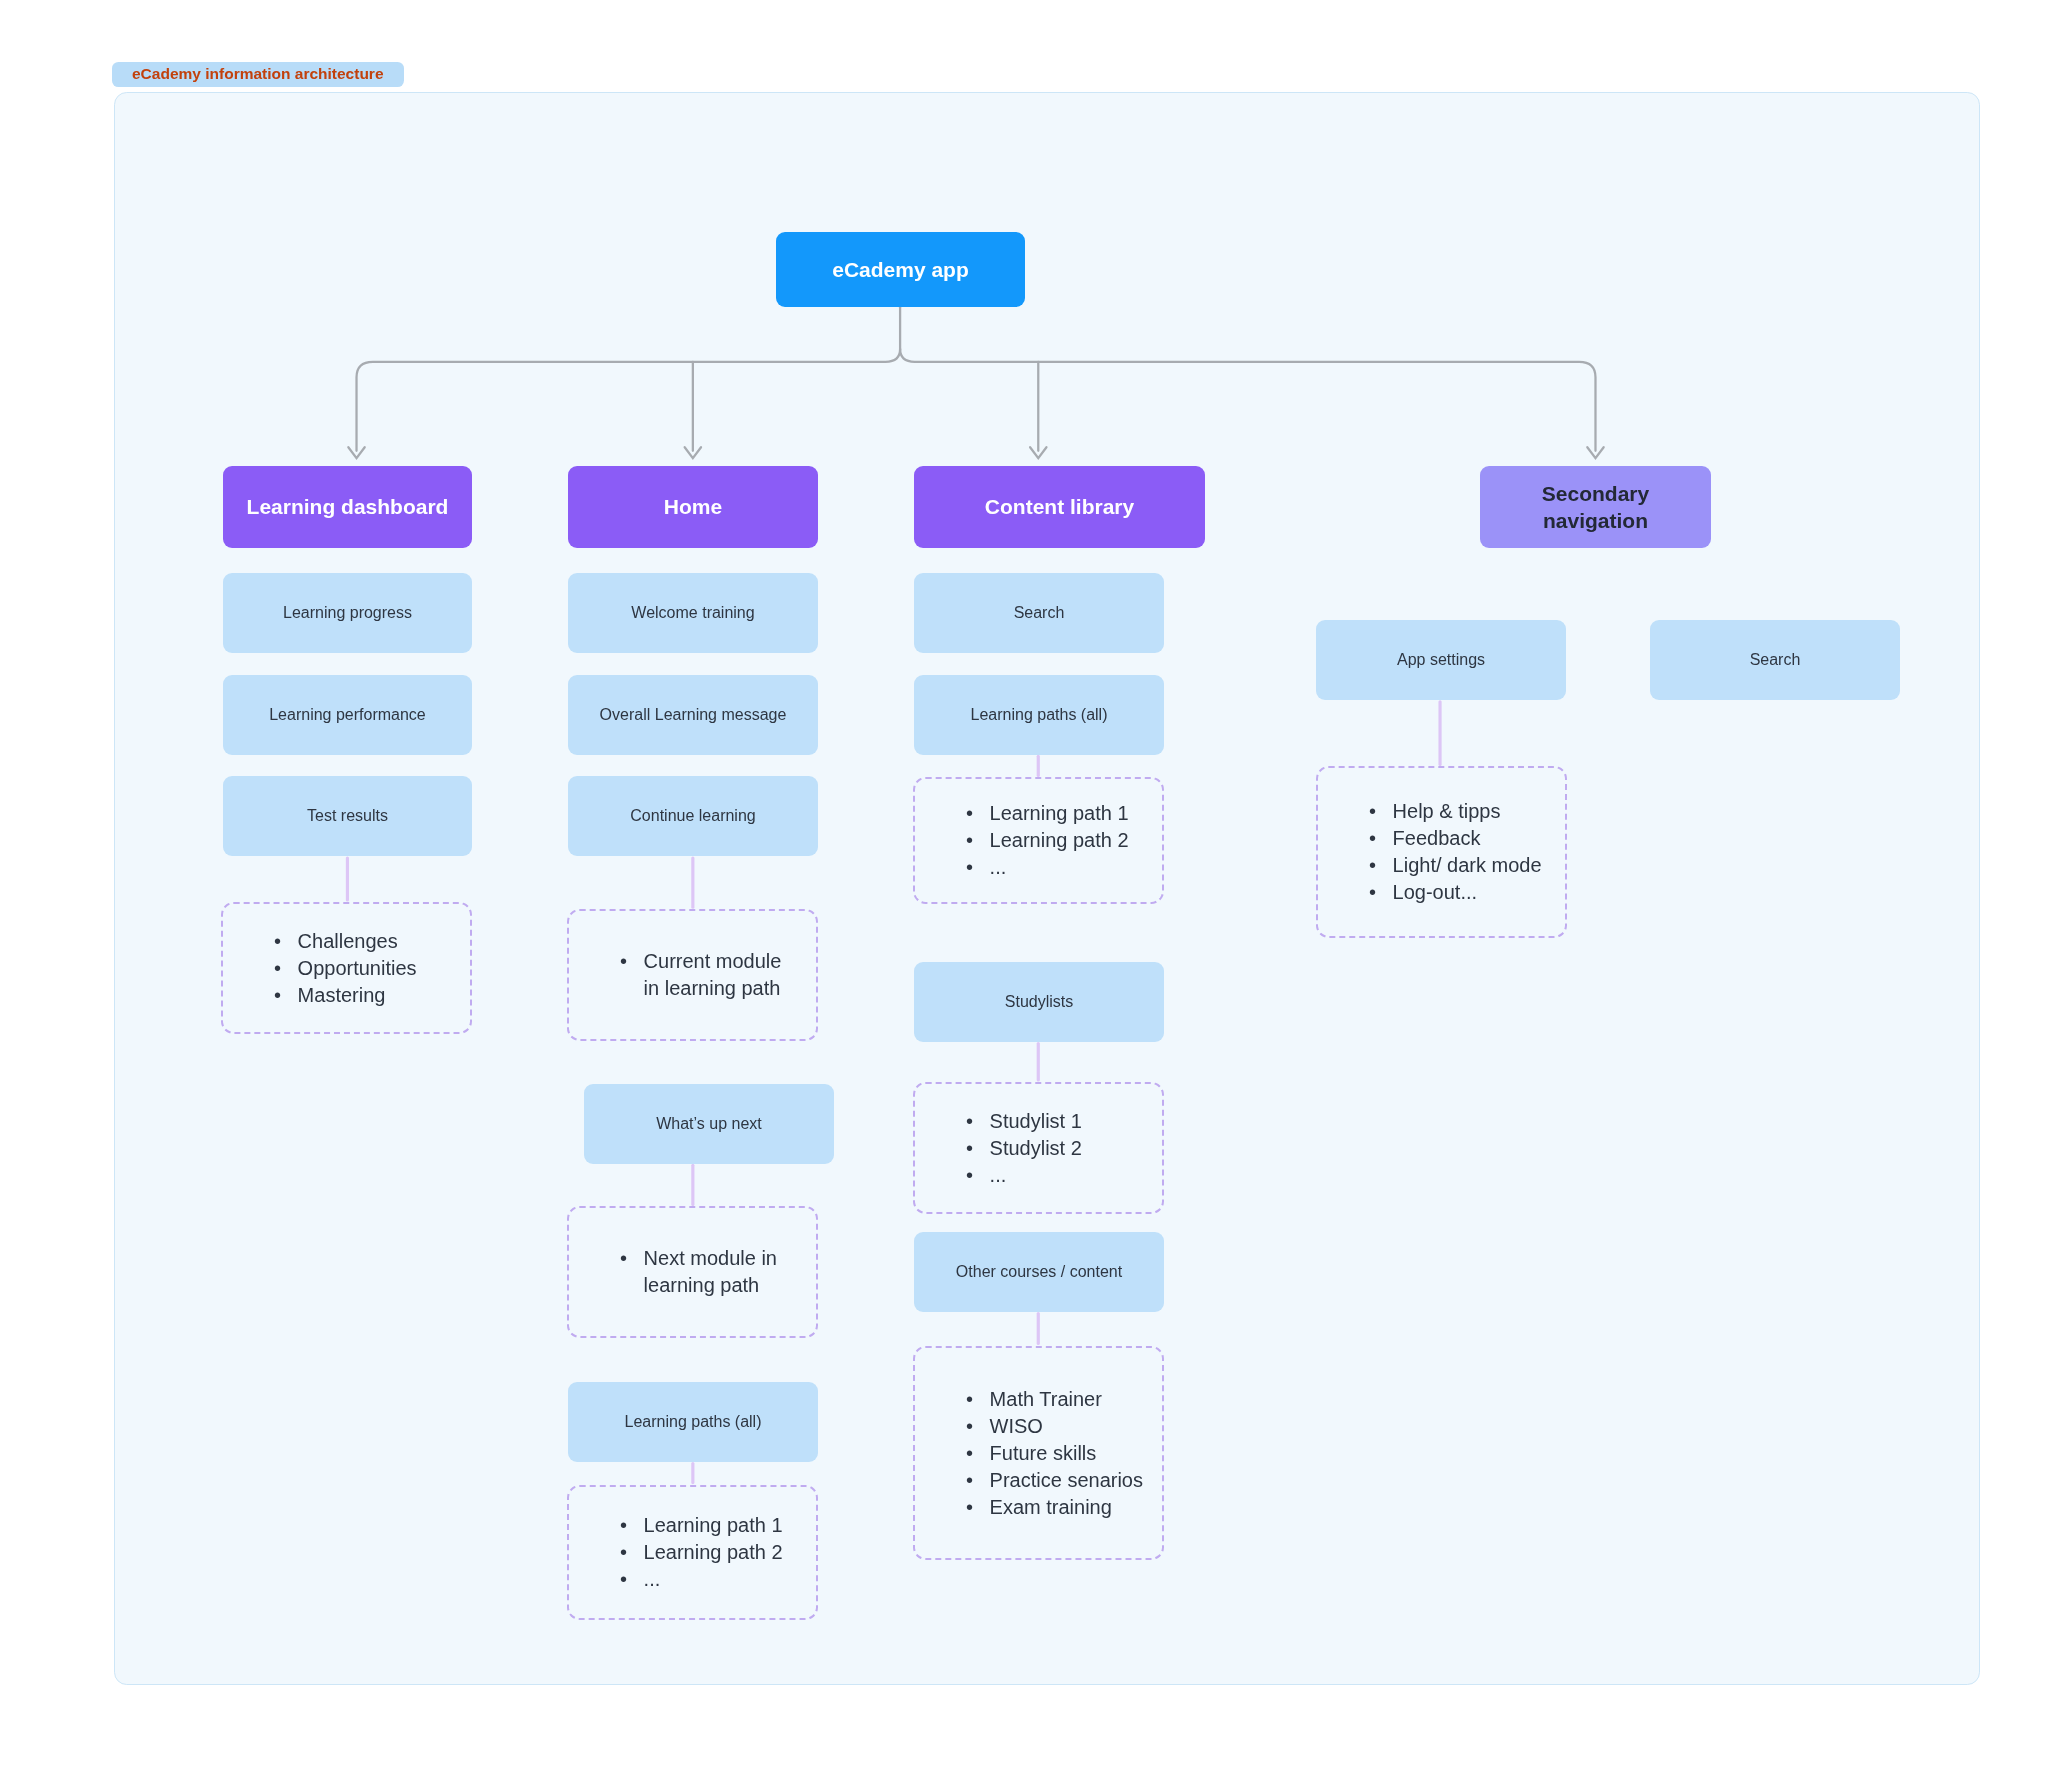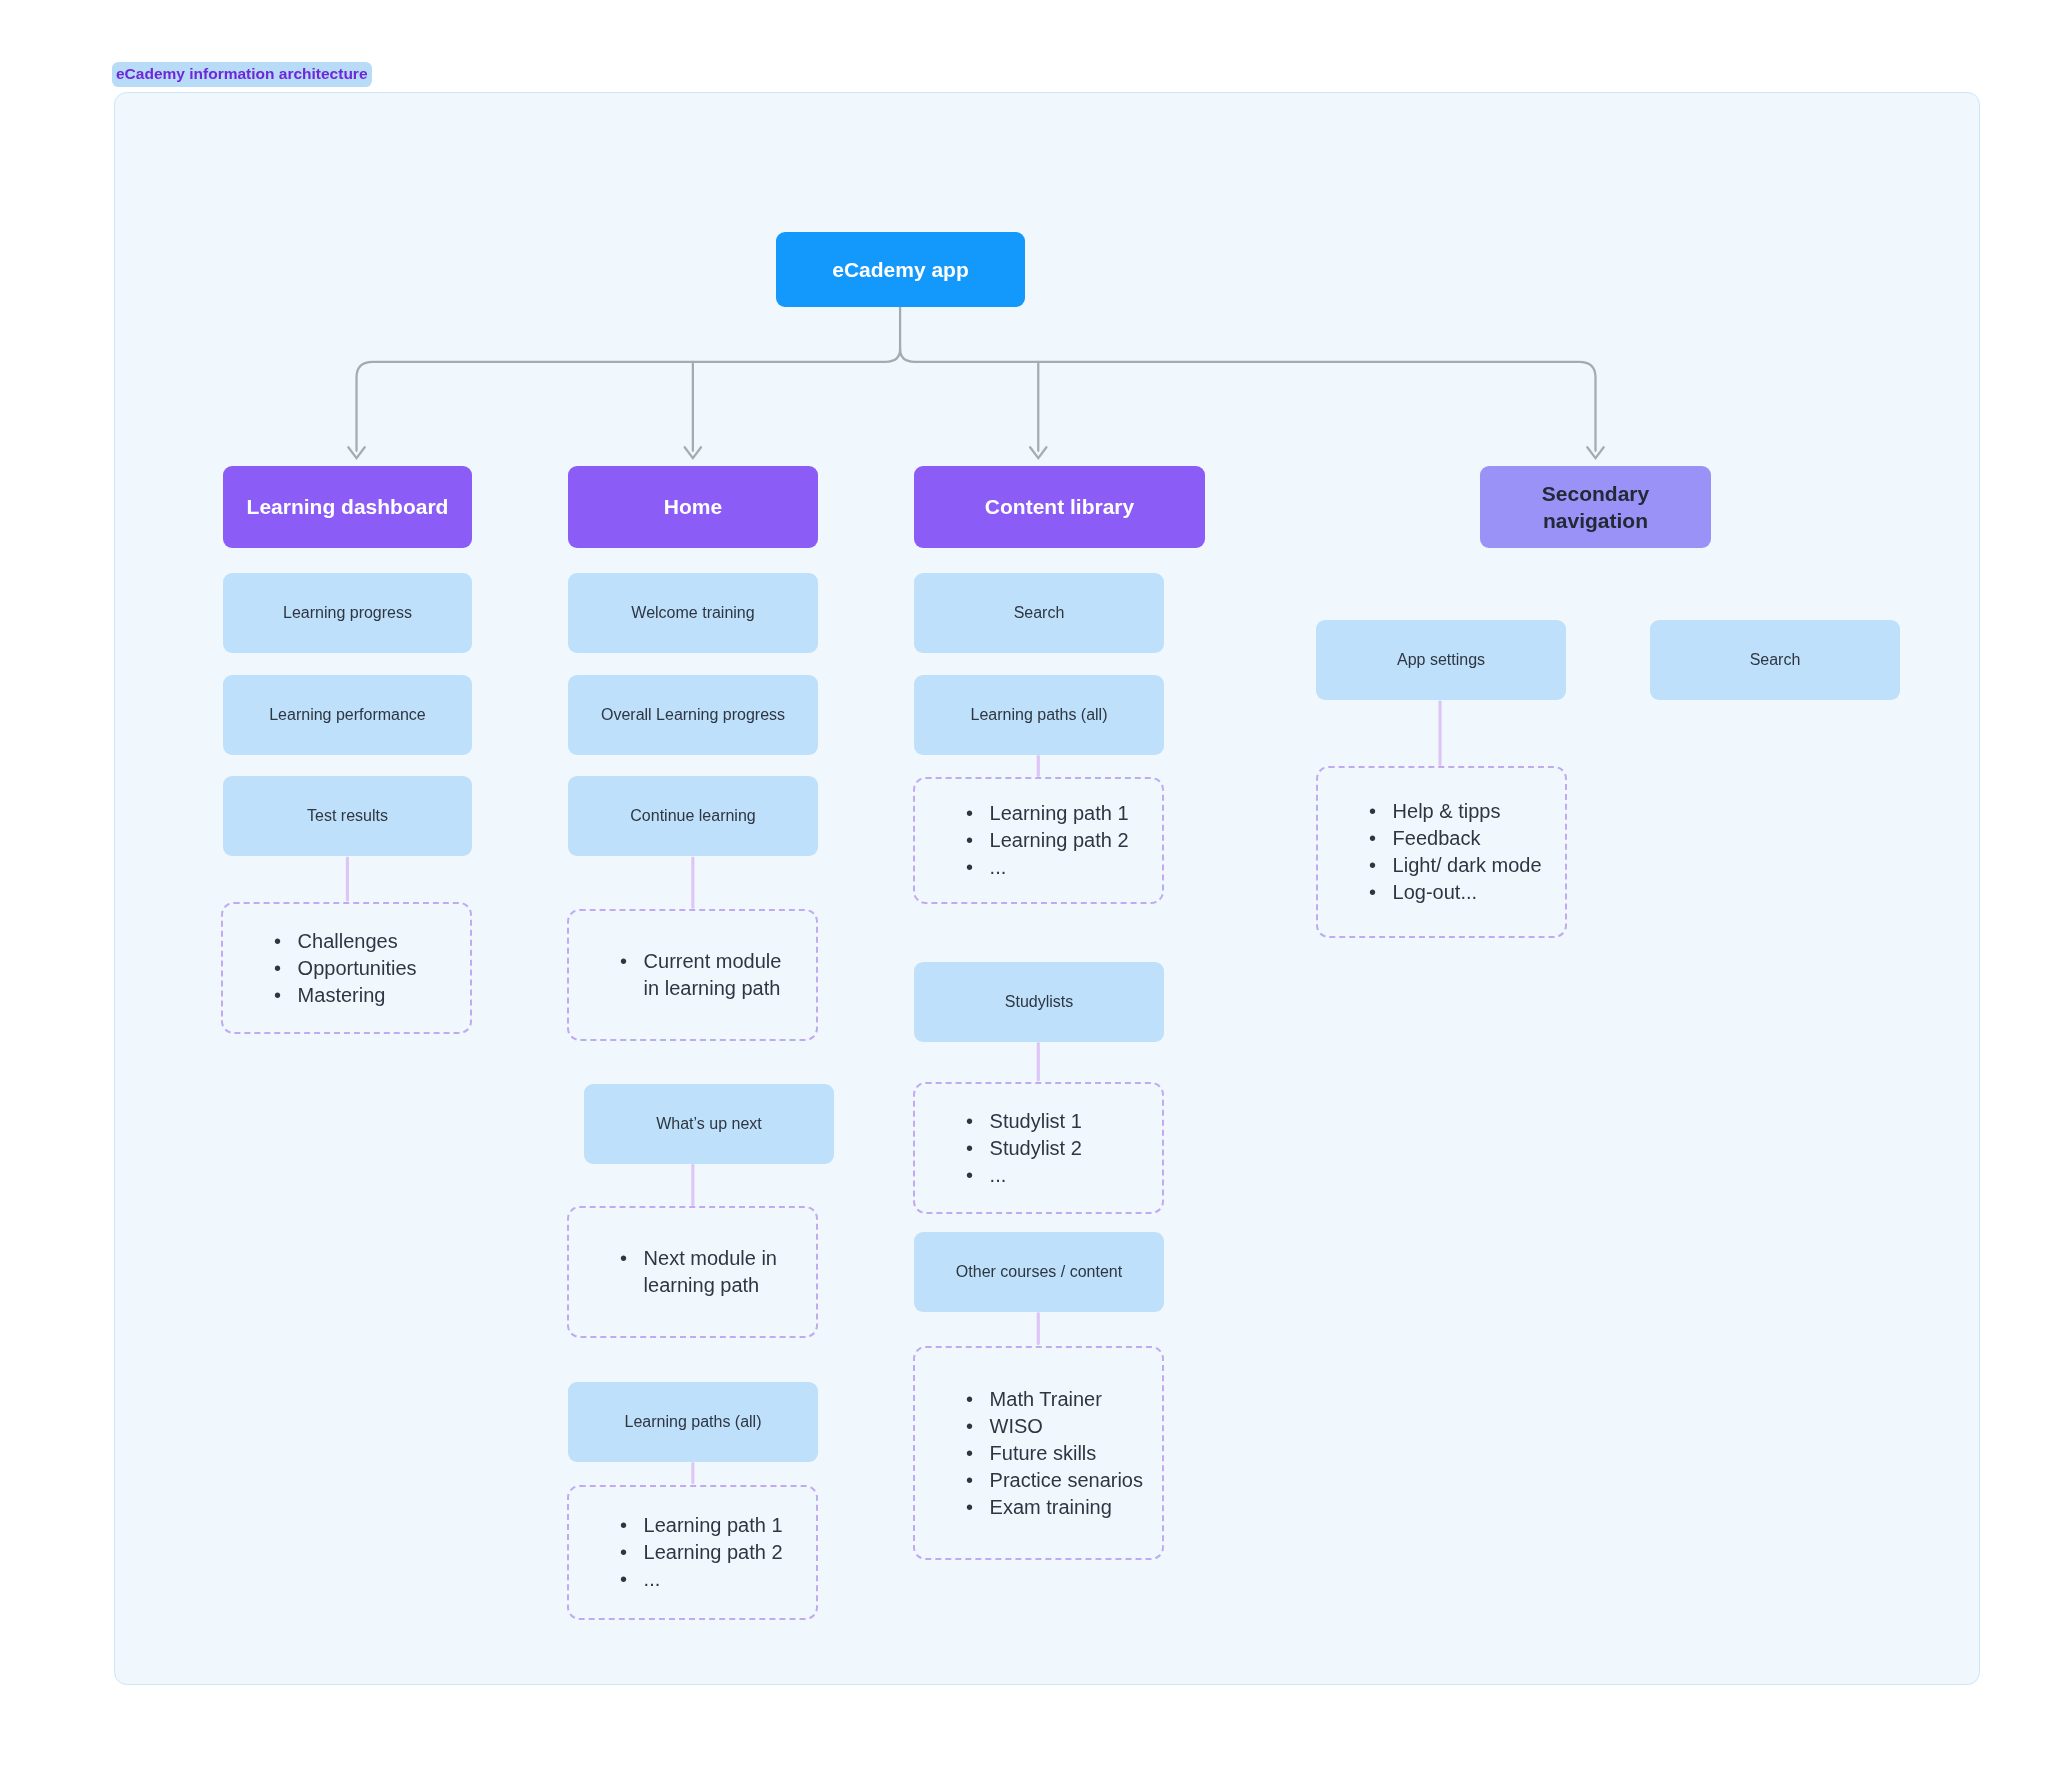--- a/index.html
+++ b/index.html
@@ -4,22 +4,22 @@
 <style>
   html,body{margin:0;padding:0;background:#ffffff;}
   .canvas{
     position:relative;width:2062px;height:1778px;
     font-family:"Liberation Sans", sans-serif;
     color:#2e3642;overflow:hidden;
   }
   .badge{
     position:absolute;left:112px;top:62px;height:24.5px;
     background:#b8dcf8;border-radius:6.4px;
-    display:flex;align-items:center;padding:0 4px;
-    font-size:15.5px;font-weight:600;color:#6d28d9;
+    display:flex;align-items:center;padding:0 20px;
+    font-size:15.5px;font-weight:600;color:#c2410c;
   }
   .board{
     position:absolute;left:114px;top:92px;width:1866px;height:1593px;
     background:#f1f8fd;border:1.8px solid #cde6f7;border-radius:12.7px;
     box-sizing:border-box;
   }
   .node{
     position:absolute;box-sizing:border-box;border-radius:9px;
     display:flex;align-items:center;justify-content:center;text-align:center;
     font-size:16px;line-height:1.3;padding:5.5px 16.4px;
@@ -98,21 +98,21 @@
     </ul>
   </div>
 
   <div class="node hdr" style="left:568px;top:466px;width:250px;height:82px;">
     <span>Home</span>
   </div>
   <div class="node box" style="left:568px;top:573px;width:250px;height:80px;">
     <span>Welcome training</span>
   </div>
   <div class="node box" style="left:568px;top:675px;width:250px;height:80px;">
-    <span>Overall Learning progress</span>
+    <span>Overall Learning message</span>
   </div>
   <div class="node box" style="left:568px;top:776px;width:250px;height:80px;">
     <span>Continue learning</span>
   </div>
   <div class="dash" style="left:567px;top:909px;width:251px;height:132px;">
     <ul>
       <li>Current module in learning path</li>
     </ul>
   </div>
   <div class="node box" style="left:568px;top:1084px;width:250px;height:80px;margin-left:16px;">

